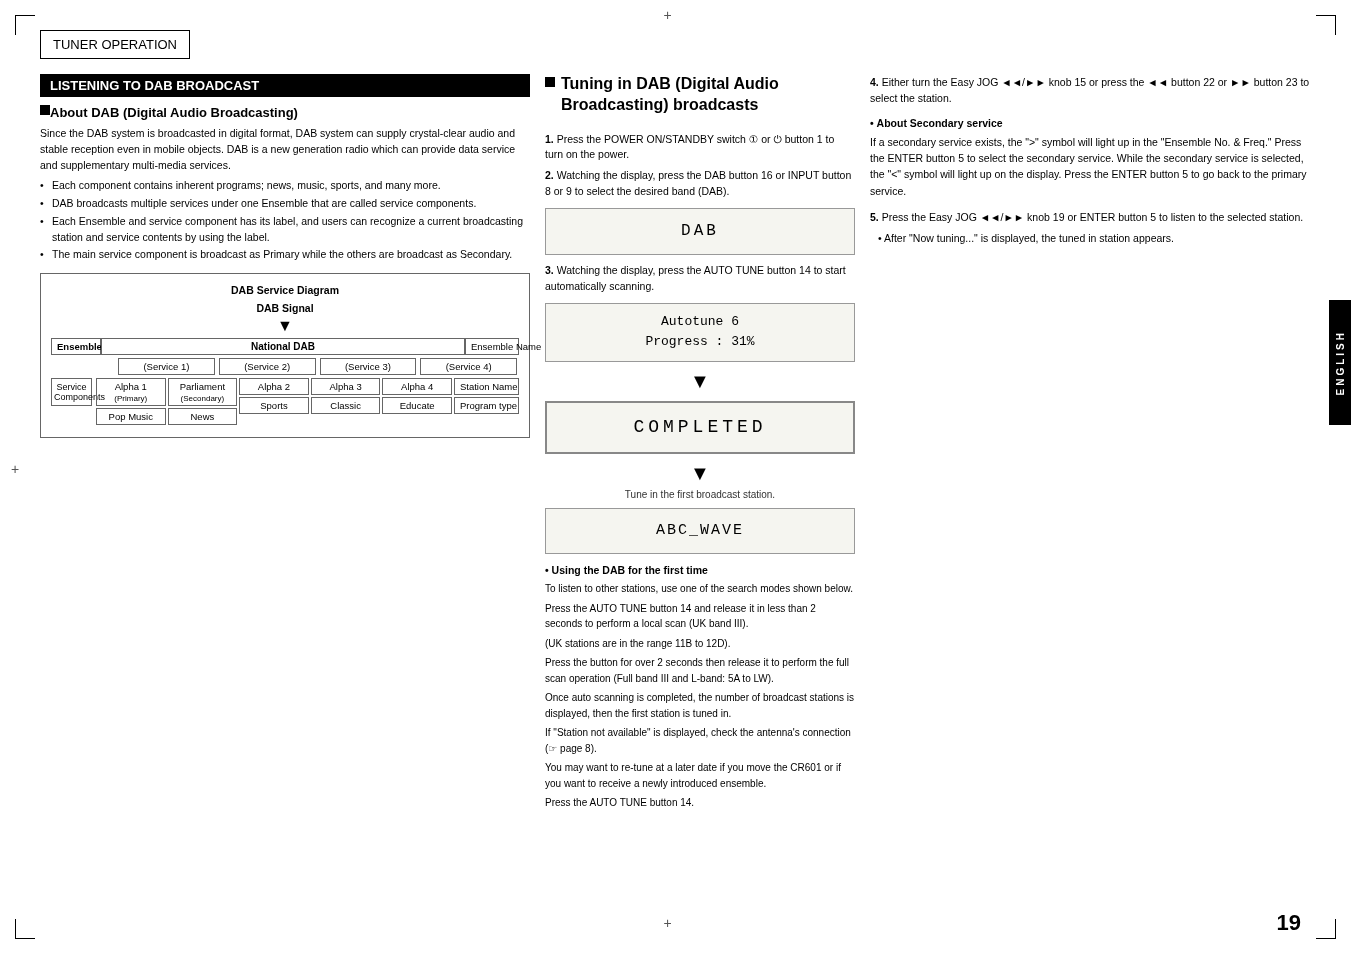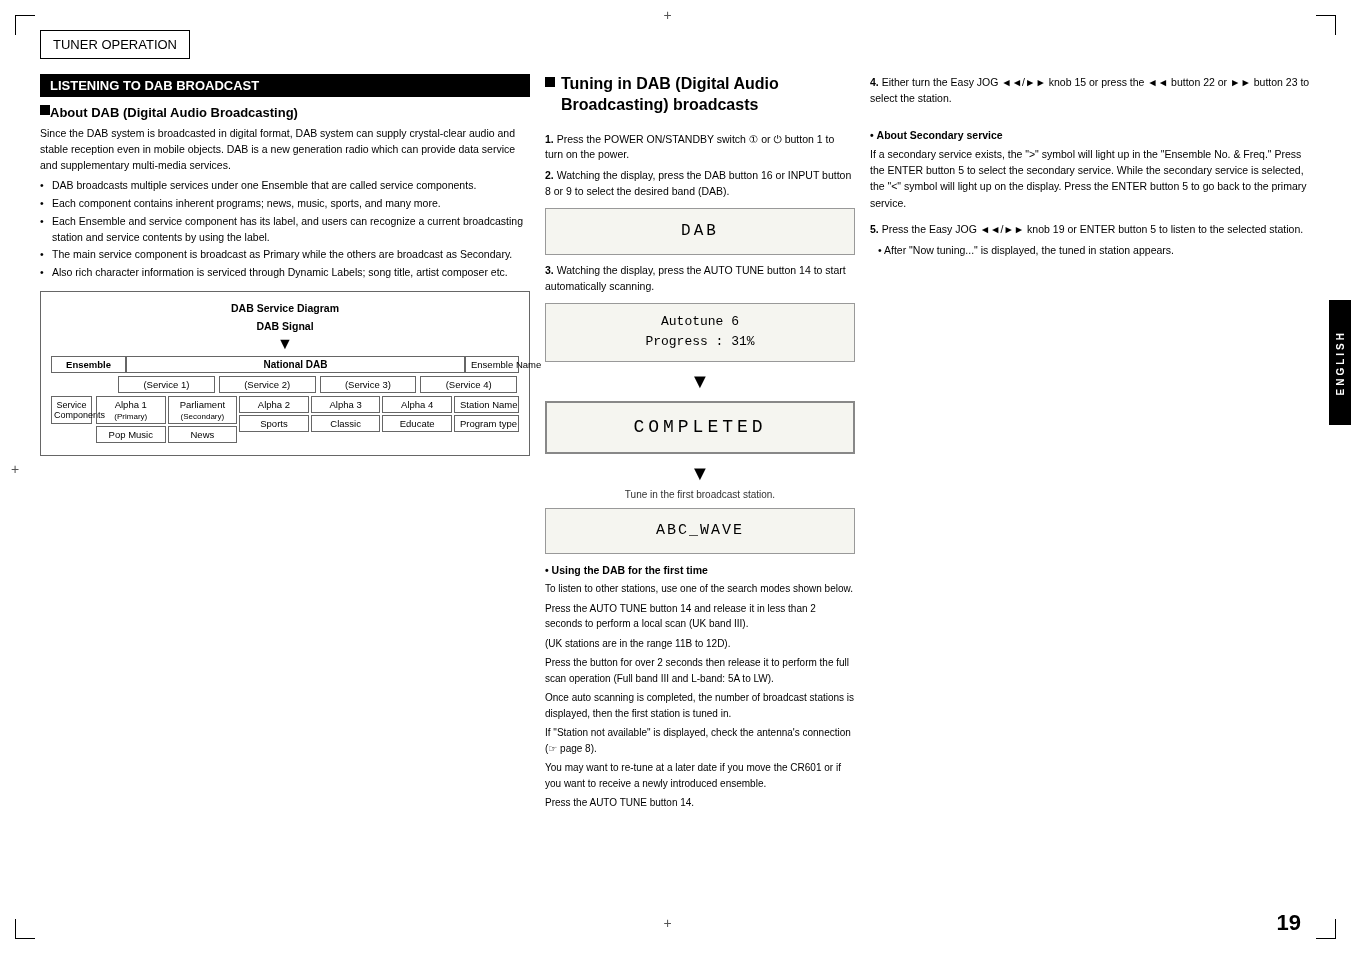--- a/index.html
+++ b/index.html
@@ -280,34 +280,33 @@
       <div class="section-header-bar">LISTENING TO DAB BROADCAST</div>
 
       <div class="section-header-with-square">
         <div class="black-square"></div>
         <span>About DAB (Digital Audio Broadcasting)</span>
       </div>
 
       <p class="body-text">Since the DAB system is broadcasted in digital format, DAB system can supply crystal-clear audio and stable reception even in mobile objects. DAB is a new generation radio which can provide data service and supplementary multi-media services.</p>
 
       <ul class="bullet-list">
+        <li>Each component contains inherent programs; news, music, sports, and many more.</li>
         <li>DAB broadcasts multiple services under one Ensemble that are called service components.</li>
-        <li>Each component contains inherent programs; news, music, sports, and many more.</li>
         <li>Each Ensemble and service component has its label, and users can recognize a current broadcasting station and service contents by using the label.</li>
         <li>The main service component is broadcast as Primary while the others are broadcast as Secondary.</li>
-        <li>Also rich character information is serviced through Dynamic Labels; song title, artist composer etc.</li>
       </ul>
 
       <div class="diagram-container">
         <div class="diagram-title">DAB Service Diagram</div>
         <div class="diagram-signal">DAB Signal</div>
         <div class="diagram-arrow-down">▼</div>
 
         <div style="display:flex; align-items:stretch; gap:0; margin-bottom:3px;">
-          <div class="diagram-box" style="width:75px; font-weight:bold;">Ensemble</div>
+          <div class="diagram-box" style="width:50px; font-weight:bold;">Ensemble</div>
           <div style="display:flex; flex:1; border:1px solid #666; align-items:center; justify-content:center;">
             <span style="font-weight:bold; font-size:10px;">National DAB</span>
           </div>
           <div class="diagram-box" style="width:54px;">
             <span>Ensemble
 Name</span>
           </div>
         </div>
 
         <div style="display:flex; align-items:center; margin-bottom:3px; padding-left:65px;">
@@ -414,21 +413,21 @@
         <p class="using-dab-body">Once auto scanning is completed, the number of broadcast stations is displayed, then the first station is tuned in.</p>
         <p class="using-dab-body">If "Station not available" is displayed, check the antenna's connection (☞ page 8).</p>
         <p class="using-dab-body">You may want to re-tune at a later date if you move the CR601 or if you want to receive a newly introduced ensemble.</p>
         <p class="using-dab-body">Press the AUTO TUNE button 14.</p>
       </div>
     </div>
 
     <div class="col-right">
       <div style="font-size:10.5px; line-height:1.55;">
 
-        <p style="margin-bottom:20px;">
+        <p style="margin-bottom:8px;">
           <b>4.</b>
           <span> Either turn the Easy JOG ◄◄/►► knob 15 or press the ◄◄ button 22 or ►► button 23 to select the station.</span>
         </p>
 
         <p style="margin-bottom:3px;">
           <b>•</b> <b>About Secondary service</b>
         </p>
         <p style="font-size:10.5px; line-height:1.55; margin-bottom:10px;">If a secondary service exists, the "&gt;" symbol will light up in the "Ensemble No. &amp; Freq." Press the ENTER button 5 to select the secondary service. While the secondary service is selected, the "&lt;" symbol will light up on the display. Press the ENTER button 5 to go back to the primary service.</p>
 
         <p style="margin-bottom:5px;">

